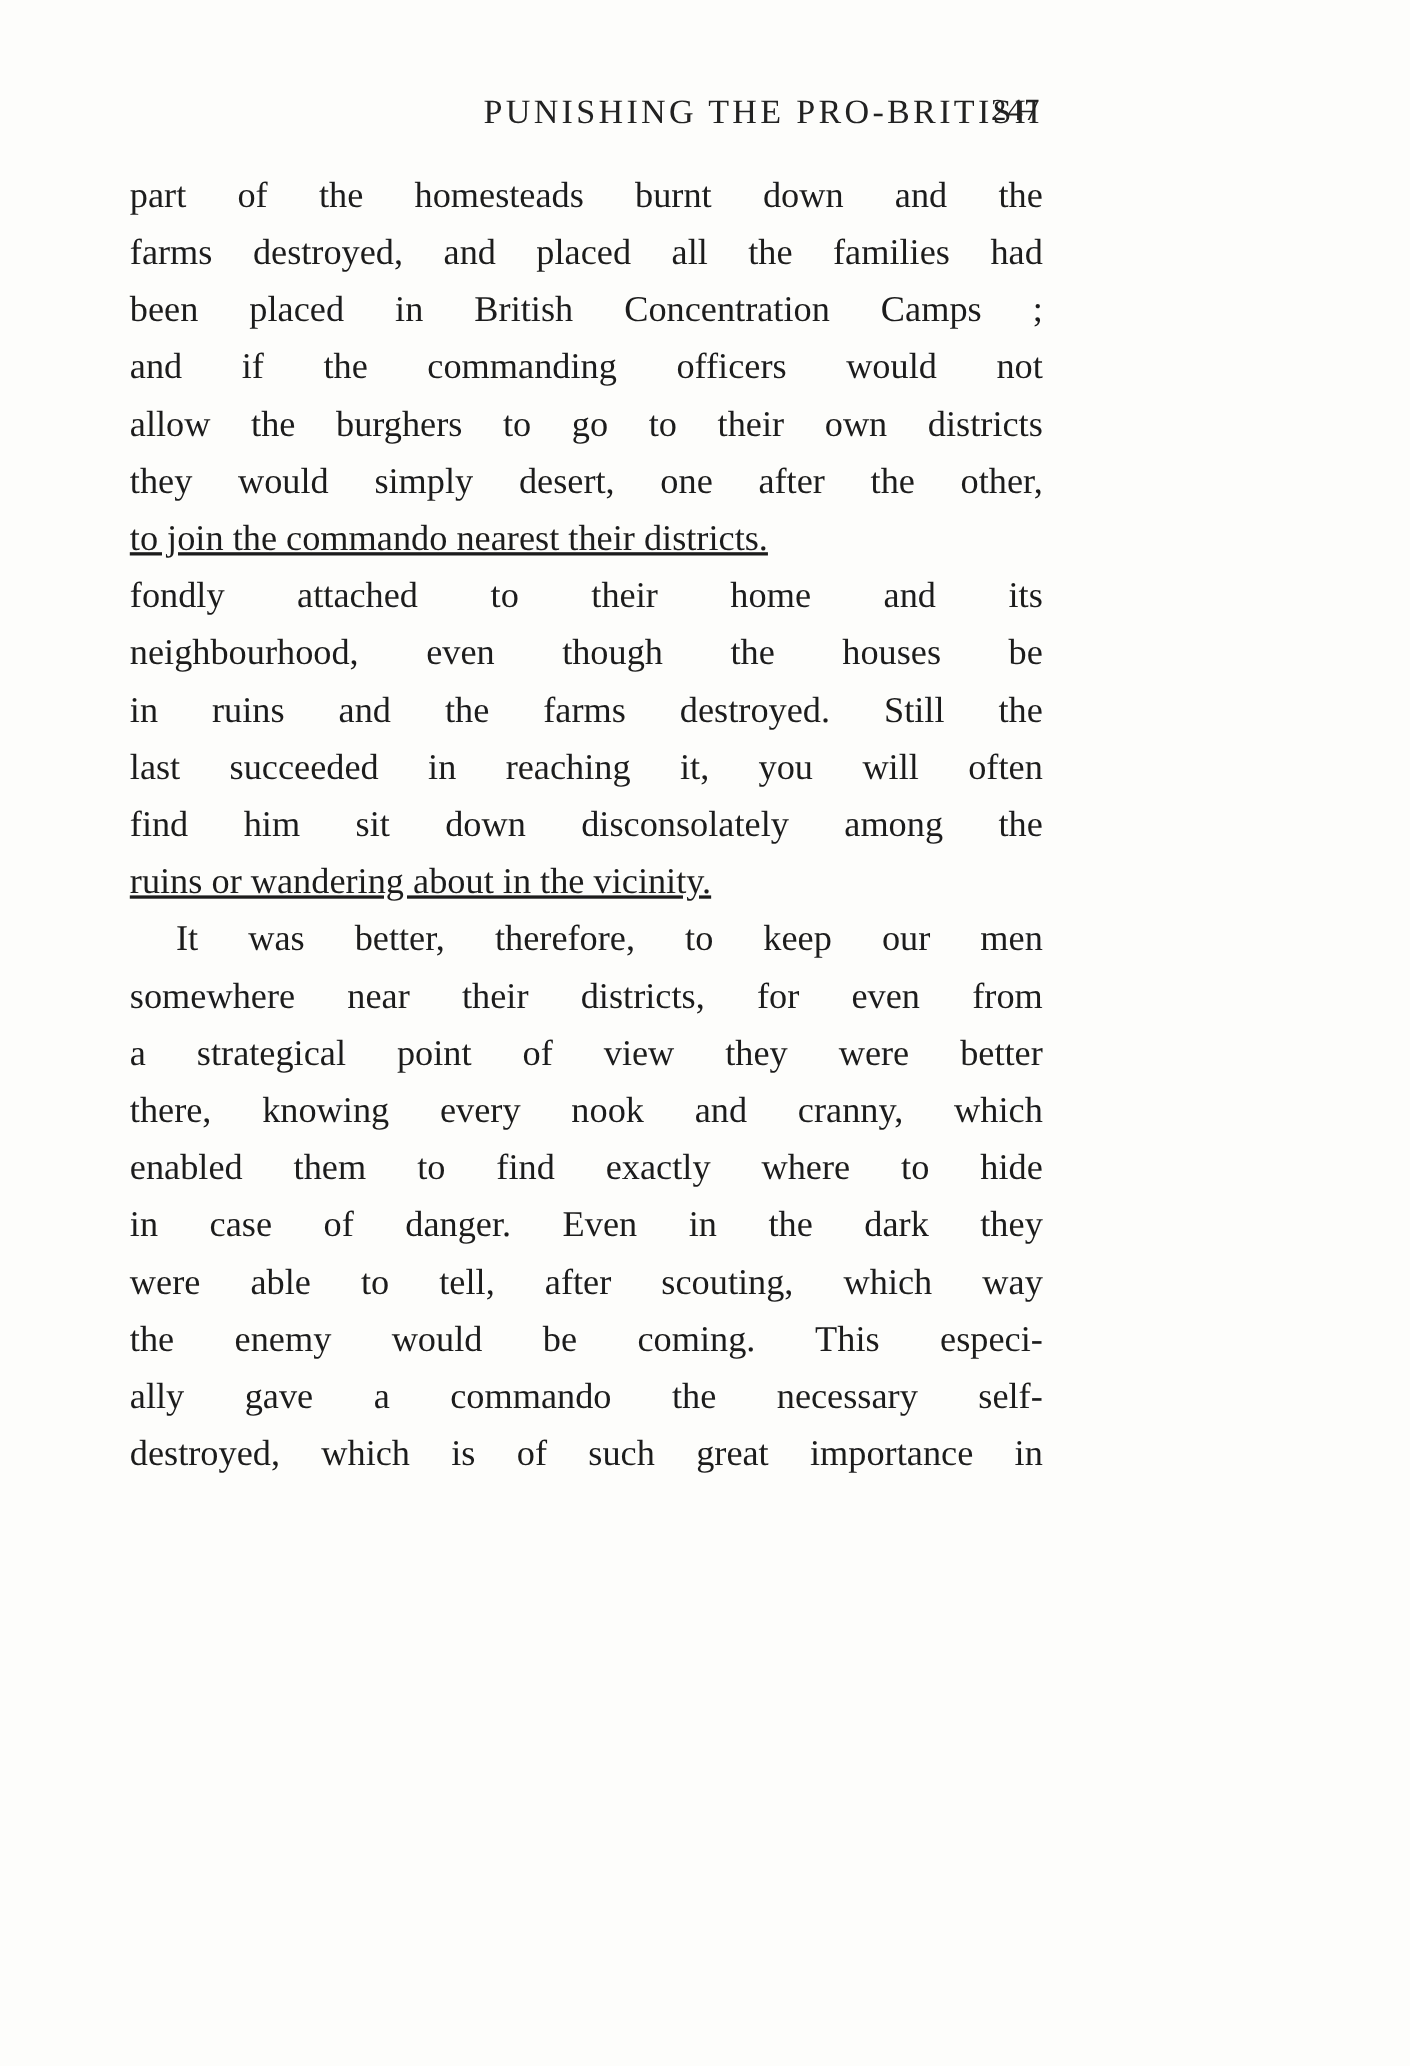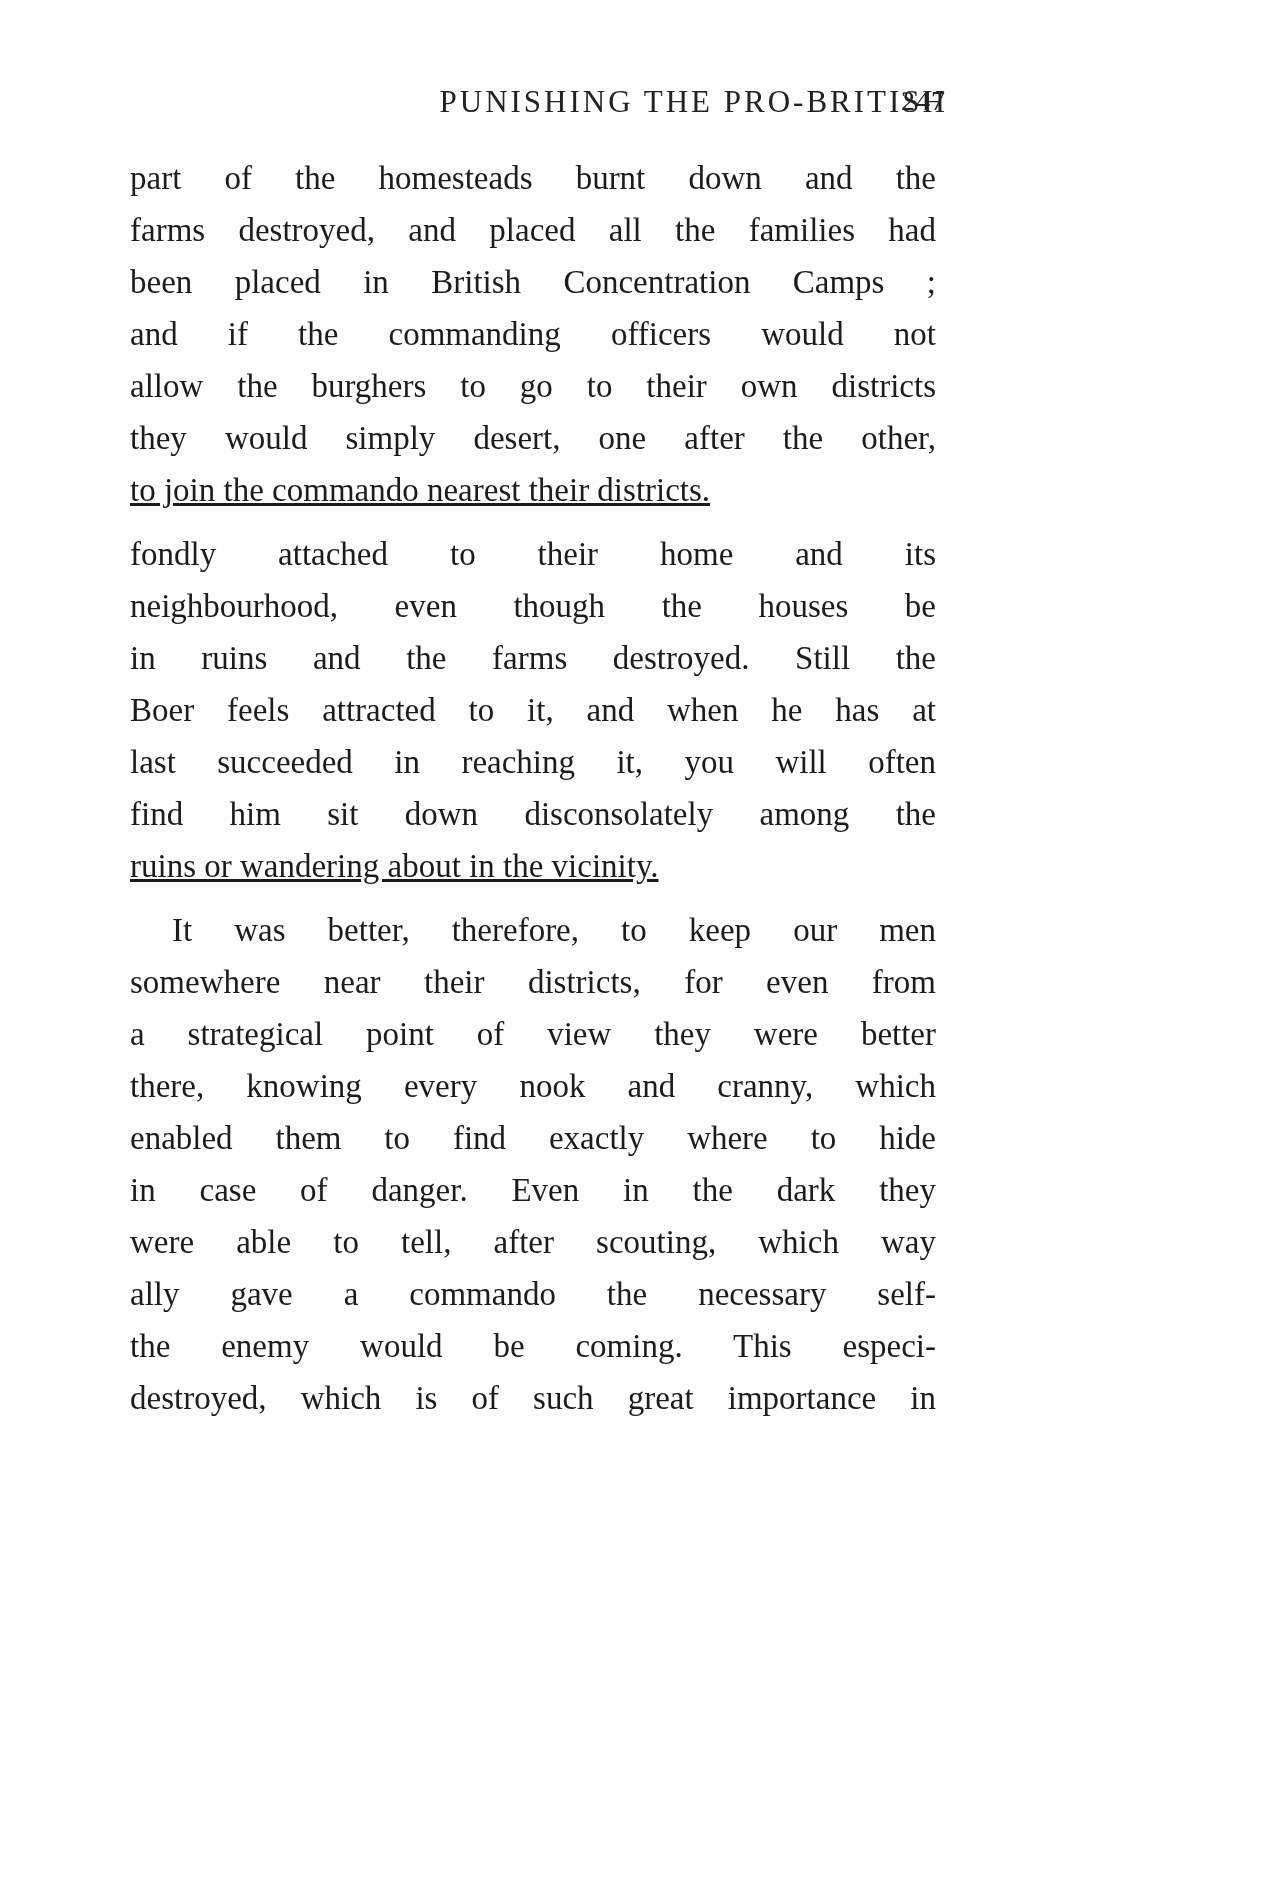--- a/index.html
+++ b/index.html
@@ -37,21 +37,21 @@
   }
   .page-number {
     position: absolute;
     right: 2px;
     top: 1px;
     font-size: 28px;
     letter-spacing: 1px;
     color: #222;
   }
   .paragraph {
-    margin: 12px;
+    margin: 0;
   }
   .text-line {
     font-size: 33px;
     line-height: 52px;
     text-align: justify;
     text-align-last: justify;
     color: #1c1c1c;
   }
   .text-line.last {
     text-align-last: left;
@@ -79,33 +79,32 @@
       <div class="text-line">and if the commanding officers would not</div>
       <div class="text-line">allow the burghers to go to their own districts</div>
       <div class="text-line">they would simply desert, one after the other,</div>
       <div class="text-line last">to join the commando nearest their districts.</div>
     </div>
 
     <div class="paragraph">
       <div class="text-line">fondly attached to their home and its</div>
       <div class="text-line">neighbourhood, even though the houses be</div>
       <div class="text-line">in ruins and the farms destroyed.  Still the</div>
-      <div class="text-line">Boer feels attracted to it, and when he has at</div>
       <div class="text-line">last succeeded in reaching it, you will often</div>
       <div class="text-line">find him sit down disconsolately among the</div>
       <div class="text-line last">ruins or wandering about in the vicinity.</div>
     </div>
 
     <div class="paragraph">
       <div class="text-line indent">It was better, therefore, to keep our men</div>
       <div class="text-line">somewhere near their districts, for even from</div>
       <div class="text-line">a strategical point of view they were better</div>
       <div class="text-line">there, knowing every nook and cranny, which</div>
       <div class="text-line">enabled them to find exactly where to hide</div>
       <div class="text-line">in case of danger.  Even in the dark they</div>
       <div class="text-line">were able to tell, after scouting, which way</div>
+      <div class="text-line">the enemy would be coming.  This especi-</div>
       <div class="text-line">ally gave a commando the necessary self-</div>
-      <div class="text-line">the enemy would be coming.  This especi-</div>
       <div class="text-line">destroyed, which is of such great importance in</div>
     </div>
 
   </div>
 </div>
 
 </body></html>

